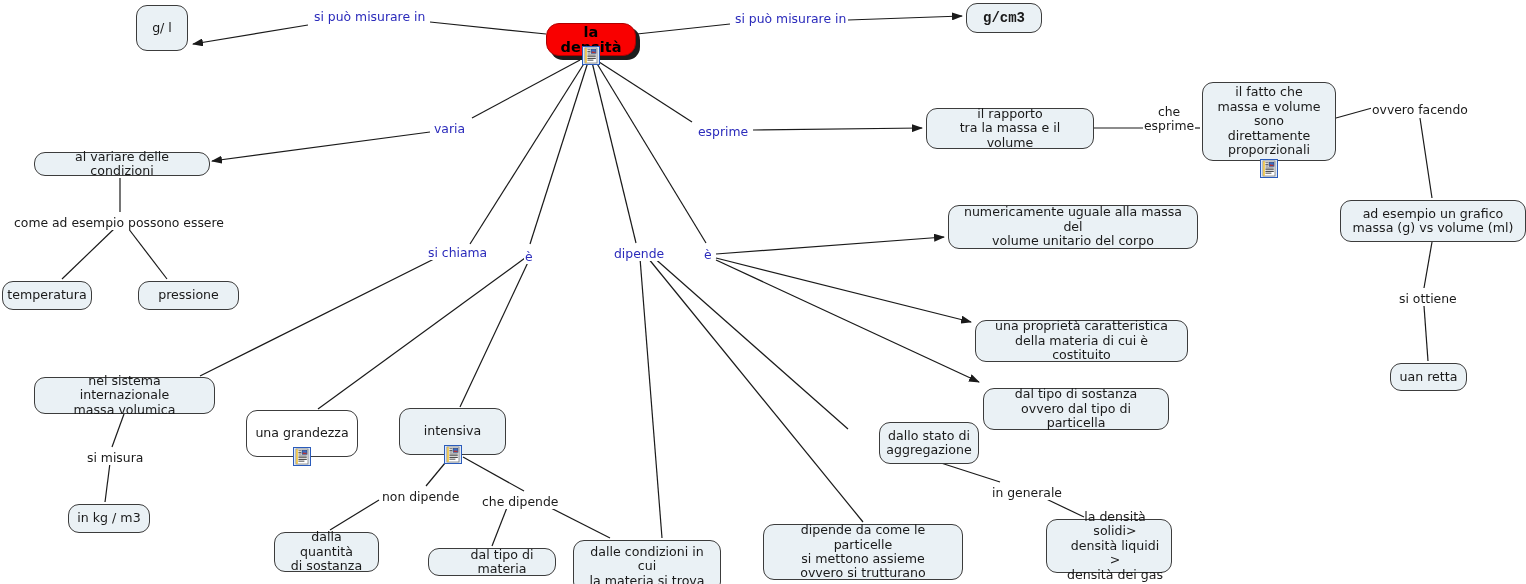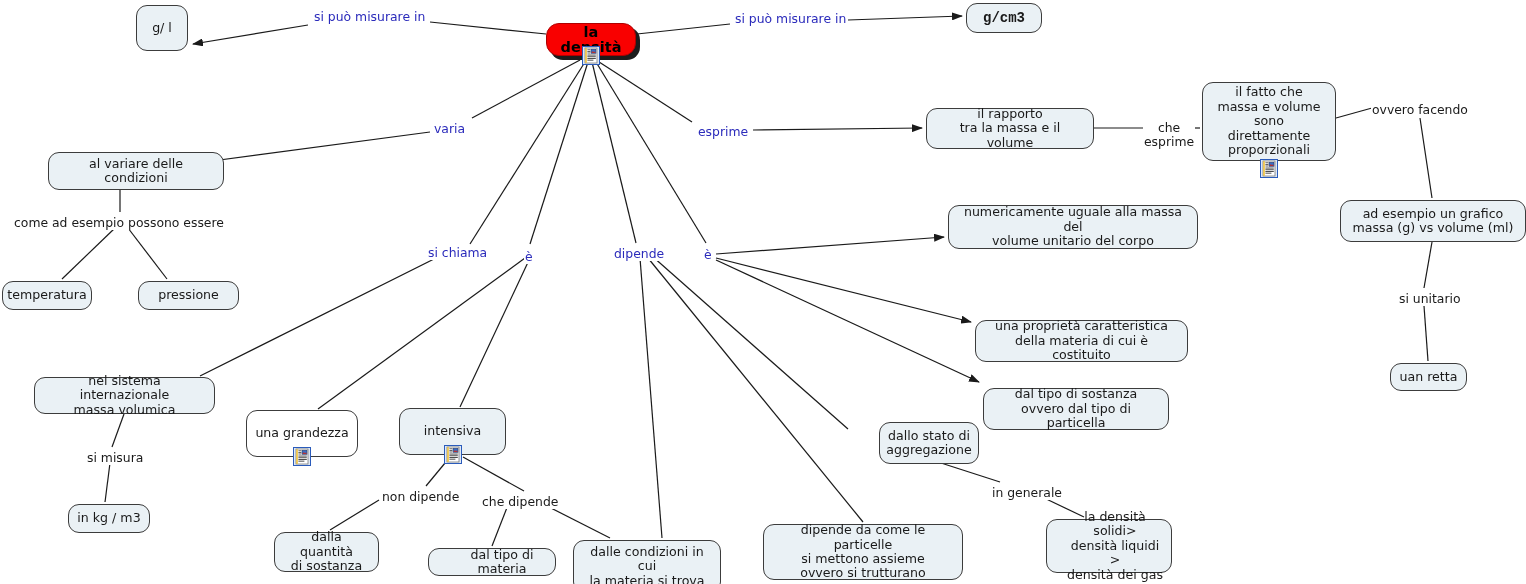--- a/index.html
+++ b/index.html
@@ -136,21 +136,21 @@
           <rect x="5.4" y="5.0" width="3" height="0.8" fill="#3a3a3a"></rect>
           <rect x="5.4" y="6.6" width="3" height="0.8" fill="#3a3a3a"></rect>
           <rect x="5.4" y="8.6" width="8.4" height="0.9" fill="#3a3a3a"></rect>
           <rect x="5.4" y="10.3" width="8.4" height="0.9" fill="#3a3a3a"></rect>
           <rect x="5.4" y="12.0" width="8.4" height="0.9" fill="#3a3a3a"></rect>
           <rect x="5.4" y="13.7" width="6.0" height="0.9" fill="#3a3a3a"></rect>
         </svg>
       </div>
       <div class="node" style="left: 136px; top: 5px; width: 52px; height: 46px;"><span>g/ l</span></div>
       <div class="node bold" style="left: 966px; top: 3px; width: 76px; height: 30px;"><span>g/cm3</span></div>
-      <div class="node" style="left: 48px; top: 152px; width: 176px; height: 38px;"><span>al variare delle condizioni</span></div>
+      <div class="node" style="left: 34px; top: 152px; width: 176px; height: 24px;"><span>al variare delle condizioni</span></div>
       <div class="node" style="left: 2px; top: 281px; width: 90px; height: 29px;"><span>temperatura</span></div>
       <div class="node" style="left: 138px; top: 281px; width: 101px; height: 29px;"><span>pressione</span></div>
       <div class="node" style="left: 34px; top: 377px; width: 181px; height: 37px;"><span>nel sistema internazionale
 massa volumica</span></div>
       <div class="node" style="left: 68px; top: 504px; width: 82px; height: 29px;"><span>in kg / m3</span></div>
       <div class="node white" style="left: 246px; top: 410px; width: 112px; height: 47px;"><span>una grandezza</span></div>
       <div style="position: absolute; left: 293px; top: 447px; z-index: 7;">
         <svg class="doc-icon" viewBox="0 0 18 19">
           <rect x="0.5" y="0.5" width="17" height="18" fill="#dfe9f5" stroke="#2a5bbb" stroke-width="1"></rect>
           <rect x="3" y="2" width="12" height="15" fill="#ffffff" stroke="#6a6a6a" stroke-width="0.7"></rect>
@@ -235,18 +235,18 @@
       <div class="lbl" style="left: 697px; top: 125px;">esprime</div>
       <div class="lbl" style="left: 427px; top: 246px;">si chiama</div>
       <div class="lbl" style="left: 524px; top: 250px;">è</div>
       <div class="lbl" style="left: 613px; top: 247px;">dipende</div>
       <div class="lbl" style="left: 703px; top: 248px;">è</div>
       <div class="lbl black" style="left: 13px; top: 216px;">come ad esempio  possono essere</div>
       <div class="lbl black" style="left: 86px; top: 451px;">si misura</div>
       <div class="lbl black" style="left: 381px; top: 490px;">non dipende</div>
       <div class="lbl black" style="left: 481px; top: 495px;">che dipende</div>
       <div class="lbl black" style="left: 991px; top: 486px;">in generale</div>
-      <div class="lbl black" style="left: 1143px; top: 105px; margin-top: 16px;">che
+      <div class="lbl black" style="left: 1143px; top: 105px;">che
 esprime</div>
       <div class="lbl black" style="left: 1371px; top: 103px;">ovvero facendo</div>
-      <div class="lbl black" style="left: 1398px; top: 292px;">si unitario</div>
+      <div class="lbl black" style="left: 1398px; top: 292px;">si ottiene</div>
     </div>
 </div>
 
 </body></html>

